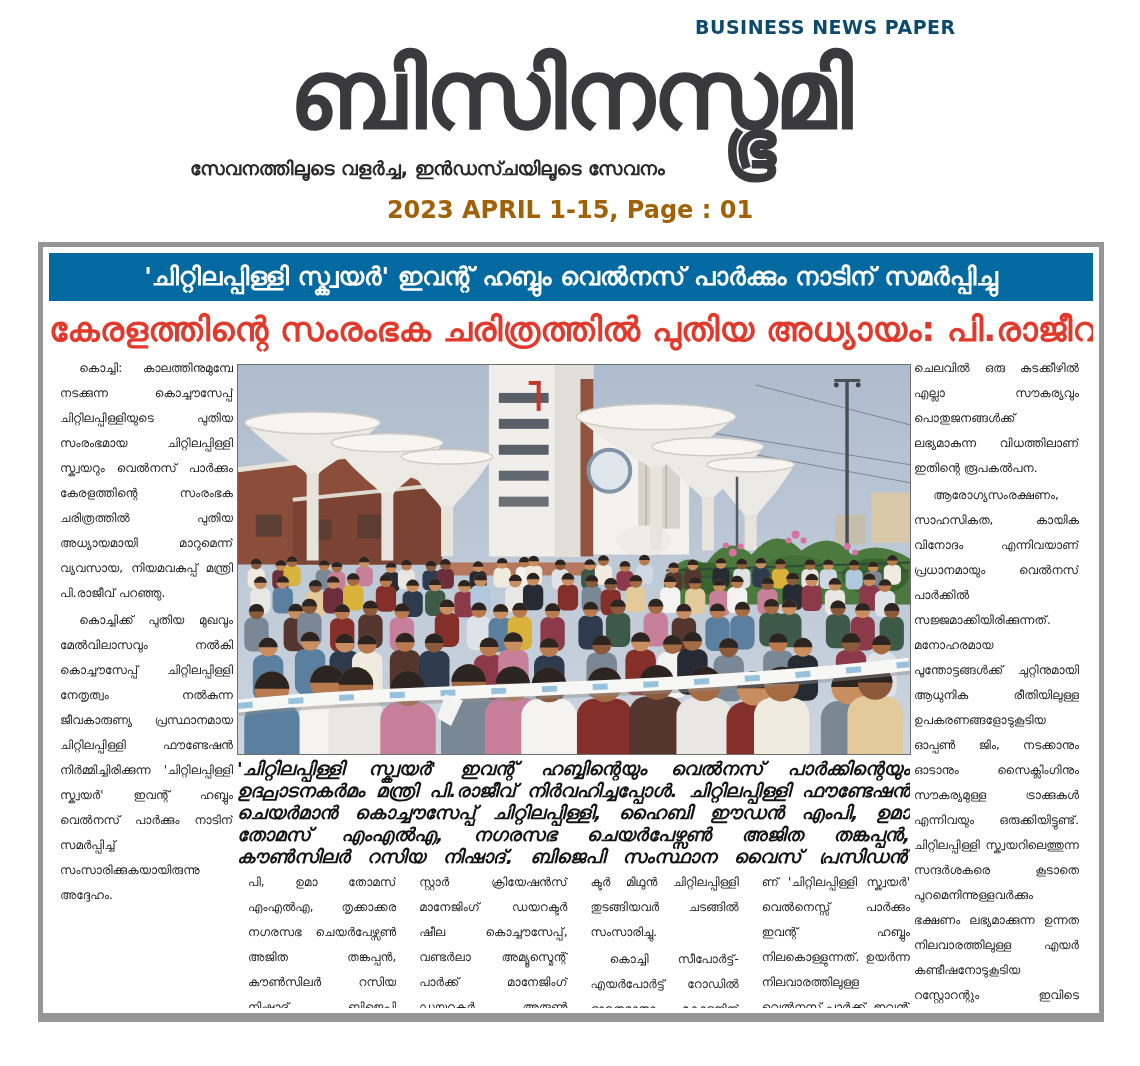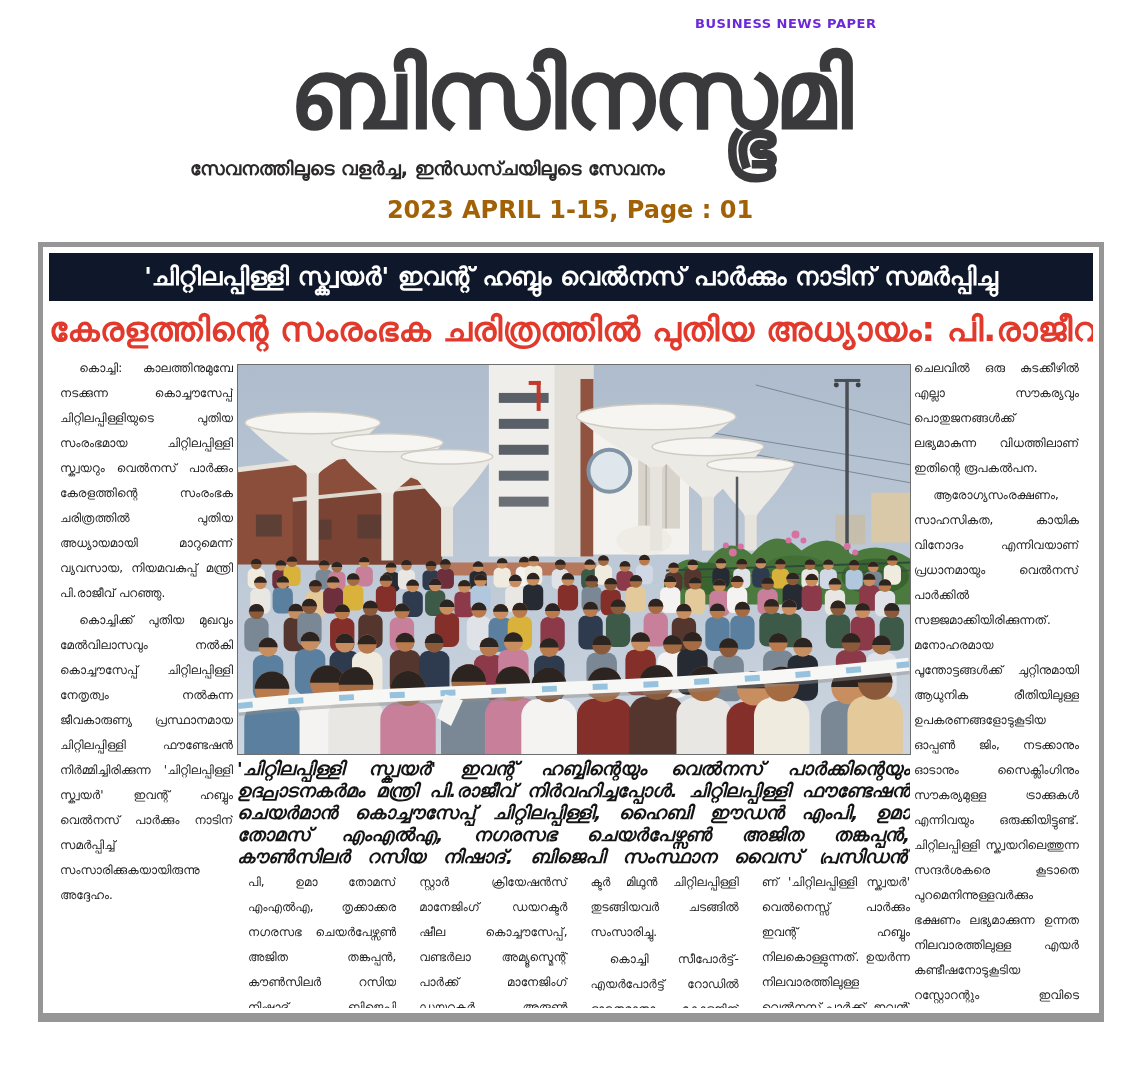--- a/index.html
+++ b/index.html
@@ -1,29 +1,29 @@
 <!DOCTYPE html>
 <html><head>
 <meta charset="utf-8">
 <style>
   html,body{margin:0;padding:0;background:#ffffff;}
   body{width:1140px;height:1066px;position:relative;font-family:"DejaVu Sans",sans-serif;color:#1f1f1f;}
   .abs{position:absolute;}
 
   
-  .kicker{left:695px;top:16px;font-size:13px;font-weight:800;letter-spacing:.5px;color:#6d28d9;}
+  .kicker{left:695px;top:16px;font-size:19px;font-weight:800;letter-spacing:.5px;color:#0c4a6e;}
   .masthead{left:0;top:20px;width:100%;text-align:center;font-size:97px;line-height:150px;
             font-weight:900;letter-spacing:-2px;color:#3a393b;white-space:nowrap;}
   .tagline{left:190px;top:157px;font-size:19px;font-weight:800;color:#2a2829;}
   .dateline{left:0;top:196px;width:100%;text-align:center;font-size:24px;font-weight:700;color:#a16207;}
 
   
   .article-box{left:38px;top:242px;width:1066px;height:780px;box-sizing:border-box;
                border:5px solid #969696;border-bottom-width:9px;background:#fff;padding:6px;}
-  .banner{height:48px;line-height:48px;background:#0f172a;color:#ffffff;text-align:center;
+  .banner{height:48px;line-height:48px;background:#0369a1;color:#ffffff;text-align:center;
           font-weight:800;font-size:25px;white-space:nowrap;overflow:hidden;}
   .headline{height:48px;line-height:50px;margin-top:3px;color:#e13a2c;text-align:center;
             font-weight:900;font-size:34px;white-space:nowrap;overflow:hidden;}
   .article-body{position:relative;height:652px;margin-top:4px;}
 
   .ncol{position:absolute;top:0;height:652px;overflow:hidden;text-align:justify;}
   .col-left{left:0;width:184px;}
   .col-right{left:854px;width:176px;}
   .para{margin:0 0 2px 11px;font-size:12px;line-height:25px;text-indent:1.6em;color:#1f1f1f;}
   .para.noindent{text-indent:0;}

